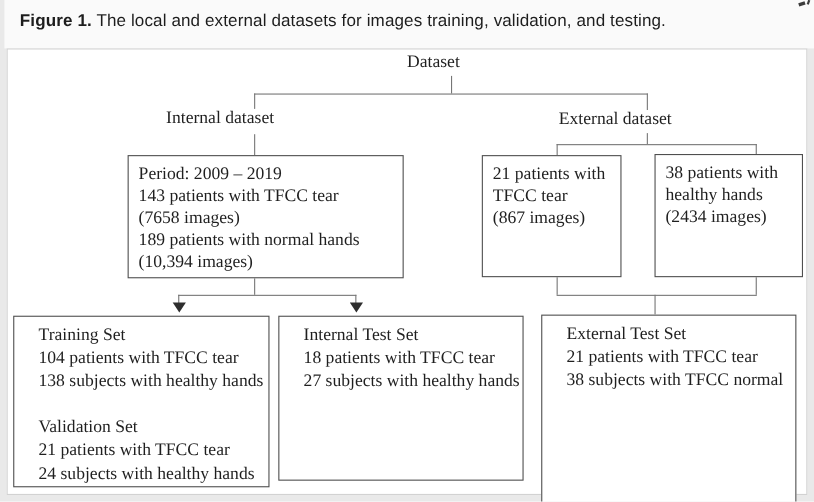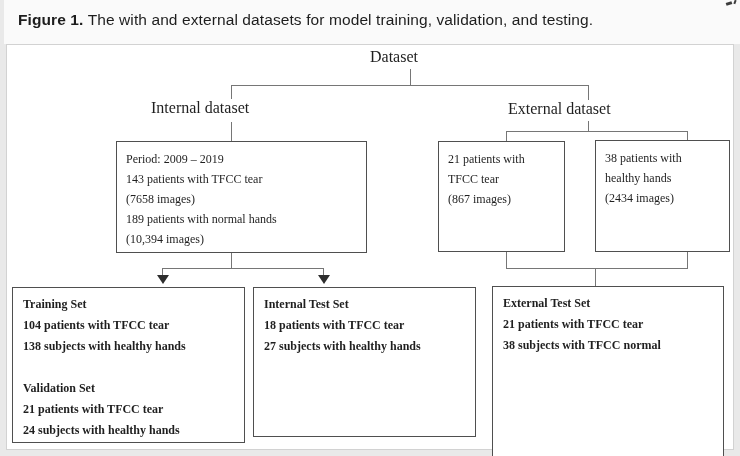--- a/index.html
+++ b/index.html
@@ -10,41 +10,41 @@
   .caption { position:absolute; left:18px; top:11px; font-size:15.5px; color:#1d1d1d; letter-spacing:0.1px; }
   .caption .bold { font-weight:bold;margin-top:16px; }
 
   .panel { position:absolute; left:6px; top:44px; width:728px; height:406px; background:#ffffff; border:1px solid #d2d2d2; }
 
   .dlabel { position:absolute; font-family:"Liberation Serif", serif; font-size:16px; color:#1f1f1f; white-space:nowrap; }
 
   .vline { position:absolute; width:1px; background:#767676; }
   .hline { position:absolute; height:1px; background:#767676; }
 
-  .node-box { position:absolute; border:1px solid #4f4f4f; background:#fff; font-family:"Liberation Serif", serif; font-size:12px; color:#1f1f1f; }
+  .node-box { position:absolute; border:1px solid #4f4f4f; background:#fff; font-family:"Liberation Serif", serif; font-size:16px; color:#1f1f1f; }
   .pad-a { padding:7px 9px 0 9px; }
-  .pad-b { padding:6px 10px 0 10px;font-weight:bold; }
+  .pad-b { padding:6px 10px 0 22px; }
   .box-line { min-height:20px; line-height:20px; white-space:nowrap; }
   .box-line.lh21 { min-height:21px; line-height:21px; }
 
   .arrow-down { position:absolute; width:0; height:0; border-left:6px solid transparent; border-right:6px solid transparent; border-top:9px solid #2e2e2e; }
 
   .corner-mark { position:absolute; left:726px; top:0; width:10px; height:6px; }
   .corner-mark i { position:absolute; background:#3c3c3c; }
   .corner-mark .m1 { left:0; top:2px; width:6px; height:3px; transform:rotate(-18deg); }
   .corner-mark .m2 { left:8px; top:0; width:2px; height:4px; transform:rotate(20deg); }
 </style>
 </head>
 <body>
 
 <div class="stage">
 
   <div class="caption-band"></div>
   <div class="caption">
-    <span class="bold">Figure 1.</span><span> The with and external datasets for model training, validation, and testing.</span>
+    <span class="bold">Figure 1.</span><span> The local and external datasets for images training, validation, and testing.</span>
   </div>
 
   <div class="panel"></div>
 
   <div class="dlabel" style="left:370px; top:48px; width:80px;">Dataset</div>
 
   <div class="vline" style="left:410px; top:69px; height:16px;"></div>
   <div class="hline" style="left:231px; top:85px; width:358px;"></div>
   <div class="vline" style="left:231px; top:85px; height:14px;"></div>
   <div class="vline" style="left:588px; top:85px; height:15px;"></div>

